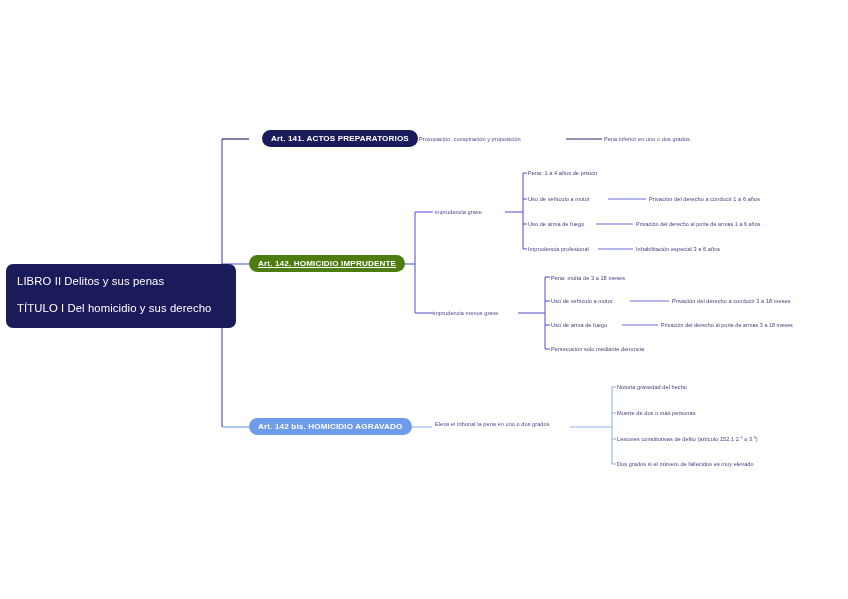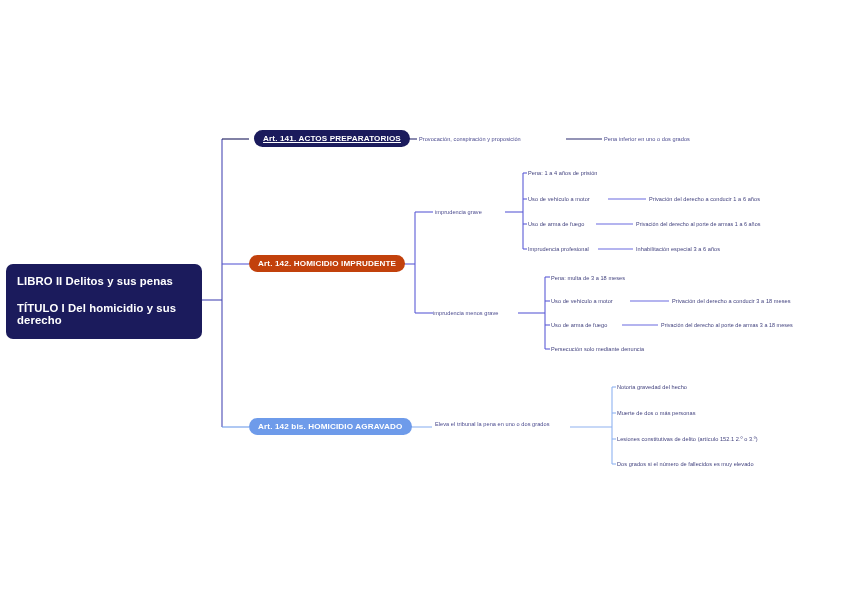--- a/index.html
+++ b/index.html
@@ -30,28 +30,28 @@
     width: 848px;
     height: 599px;
     pointer-events: none;
   }
 
   
   .root-node {
     position: absolute;
     left: 6px;
     top: 264px;
-    width: 196px;
+    width: 230px;
     box-sizing: border-box;
     background: #1b1b5c;
     border-radius: 7px;
     padding: 12px 11px 13px 11px;
     color: #ffffff;
     font-size: 11.3px;
-    font-weight: bold;
+    font-weight: normal;
     line-height: 1.0;
   }
   .root-line-1 { margin: 0 0 16px 0; letter-spacing: 0.1px; }
   .root-line-2 { margin: 0; letter-spacing: 0.1px; }
 
   
   .pill {
     position: absolute;
     box-sizing: border-box;
     border-radius: 9px;
@@ -60,24 +60,24 @@
     font-weight: bold;
     letter-spacing: 0.15px;
     white-space: nowrap;
     display: flex;
     align-items: center;
     justify-content: center;
     height: 17px;
     padding: 0 9px;
   }
   .pill.navy  { background: #1b1b5c; }
-  .pill.peri  { background: #c2410c; }
+  .pill.peri  { background: #4d7c0f; text-decoration: underline; }
   .pill.light { background: #6e9bea; }
 
-  #pill-141 { left: 254px; top: 130px; text-decoration: underline; }
+  #pill-141 { left: 262px; top: 130px; }
   #pill-142 { left: 249px; top: 255px; }
   #pill-142bis { left: 249px; top: 418px; }
 
   
   .lbl {
     position: absolute;
     white-space: nowrap;
     font-size: 5.6px;
     color: #3a3a7a;
     line-height: 1;

